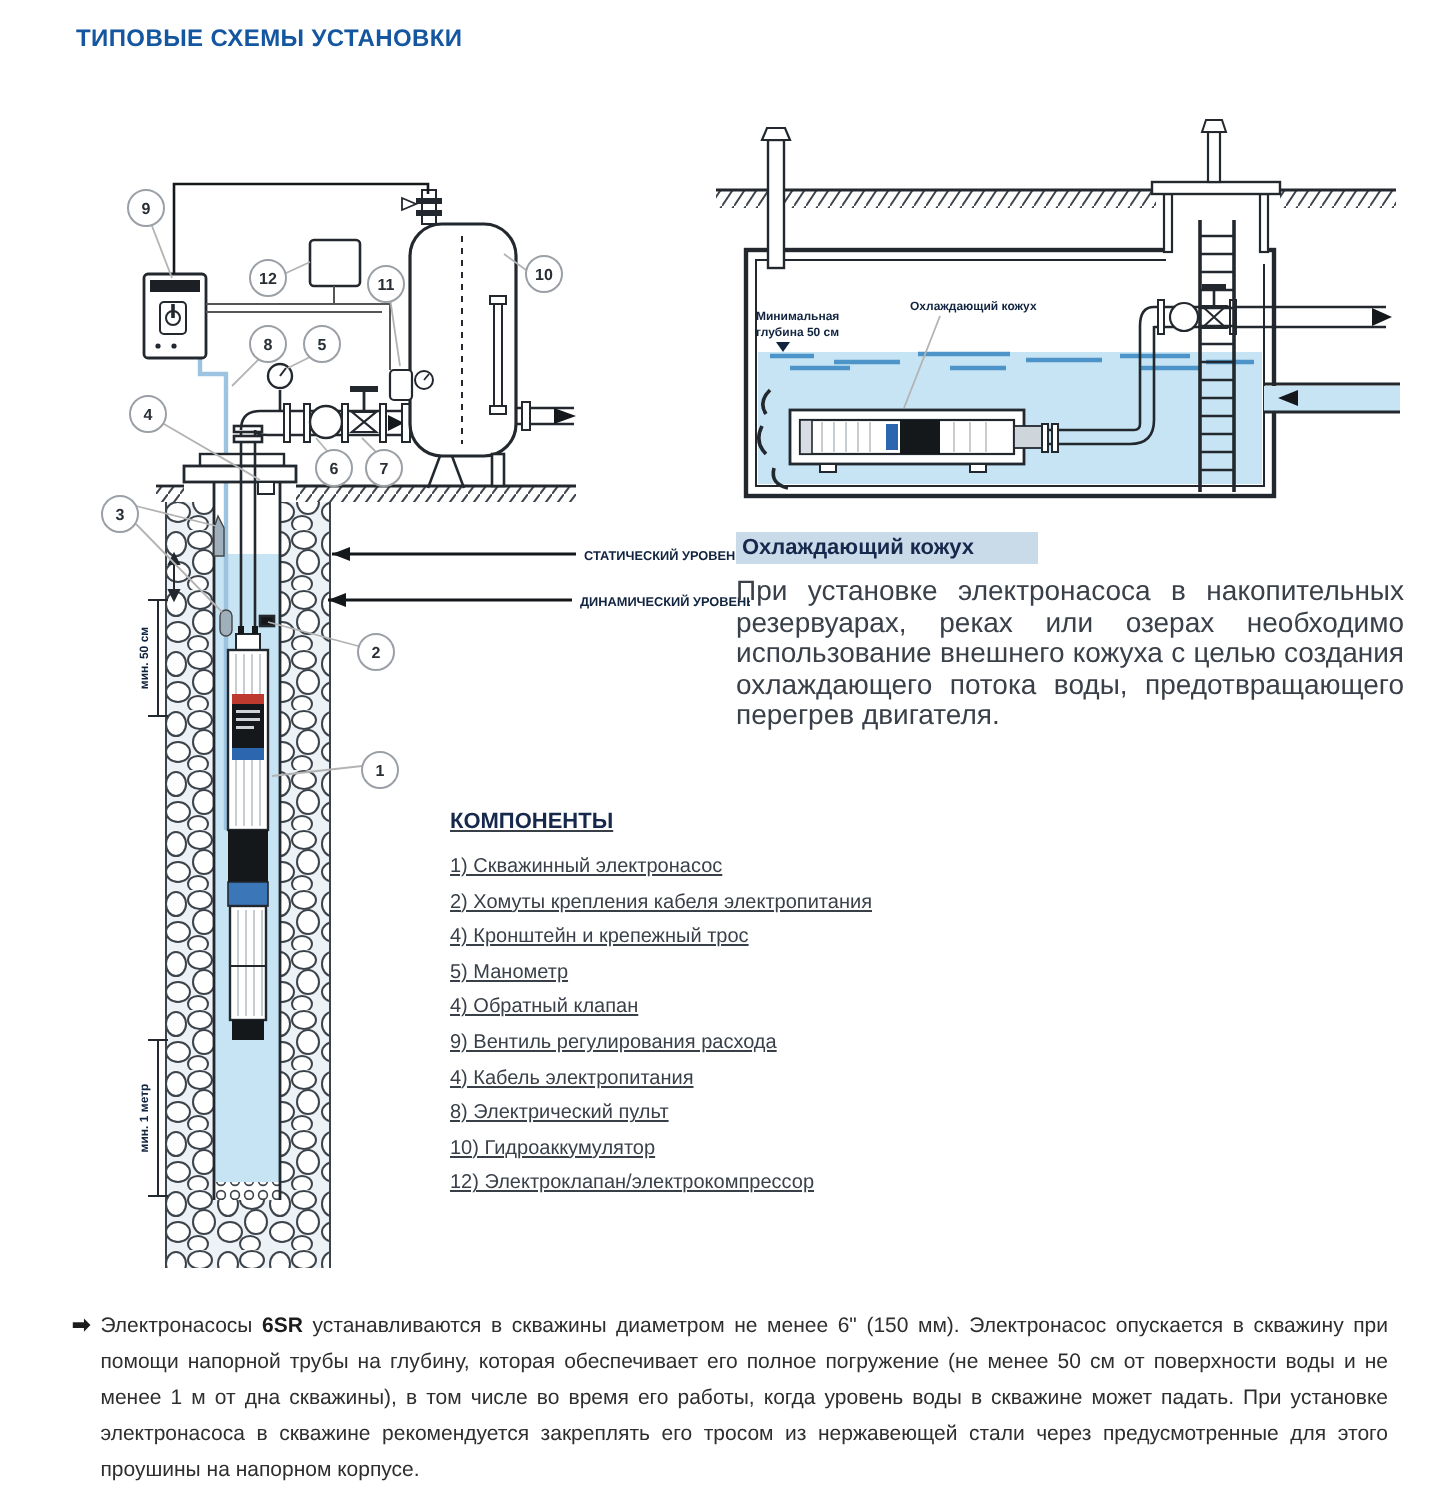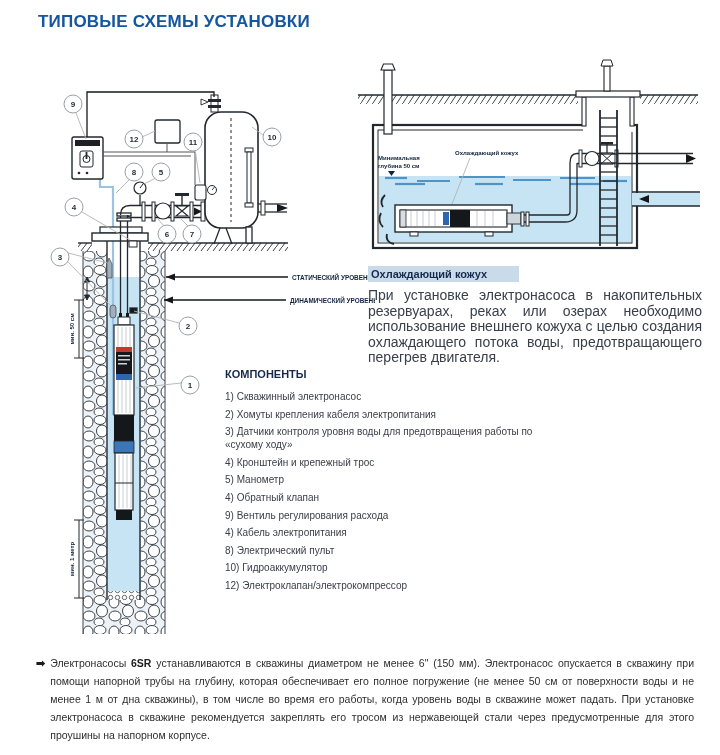--- a/index.html
+++ b/index.html
@@ -1,25 +1,25 @@
 <!DOCTYPE html>
 <html><head>
 <meta charset="utf-8">
 <style>
   html,body{margin:0;padding:0;background:#fff;}
   .page{position:relative;width:720px;height:755px;background:#fff;overflow:hidden;
         font-family:"Liberation Sans",sans-serif;color:#383f47;}
-  .title{position:absolute;left:38px;top:12px;font-size:17px;font-weight:bold;
+  .title{position:absolute;left:38px;top:12px;font-size:12px;font-weight:bold;
          color:#1456A0;letter-spacing:.2px;}
   svg text{font-family:"Liberation Sans",sans-serif;}
   .cooling{position:absolute;left:368px;top:264px;width:334px;}
   .cooling-head{display:inline-block;background:#C9DBE9;color:#16294C;font-weight:bold;
          font-size:11px;padding:2px 8px 2px 3px;min-width:140px;}
   .cooling-body{margin-top:6px;font-size:14px;line-height:15.5px;text-align:justify;color:#3a4049;}
-  .components{position:absolute;left:225px;top:368px;width:314px;}
+  .components{position:absolute;left:225px;top:405px;width:314px;text-decoration:underline;}
   .components-head{font-size:11px;font-weight:bold;color:#16294C;margin-bottom:10px;}
   .comp-item{font-size:10px;line-height:13px;color:#3a4049;margin-bottom:4.6px;}
   .footnote{position:absolute;left:36px;top:654px;width:658px;display:flex;}
   .fn-marker{font-size:11px;font-weight:bold;color:#1c1c1c;margin-right:5px;line-height:18px;}
   .fn-text{font-size:10.5px;line-height:18px;text-align:justify;color:#2e2e2e;}
   .fn-text b{font-weight:bold;color:#1c1c1c;}
   .callout circle{fill:#fff;stroke:#9aa0a6;stroke-width:1;}
   .callout text{font-size:8px;font-weight:bold;fill:#2a2f36;text-anchor:middle;}
   .leader{stroke:#b3b3b3;stroke-width:.9;fill:none;}
   .lvl{font-size:6.4px;font-weight:bold;fill:#10233f;}
@@ -418,21 +418,20 @@
 
   <div class="cooling">
     <div class="cooling-head">Охлаждающий кожух</div>
     <div class="cooling-body">При установке электронасоса в накопительных резервуарах, реках или озерах необходимо использование внешнего кожуха с целью создания охлаждающего потока воды, предотвращающего перегрев двигателя.</div>
   </div>
 
   <div class="components">
     <div class="components-head">КОМПОНЕНТЫ</div>
     <div class="comp-item">1) Скважинный электронасос</div>
     <div class="comp-item">2) Хомуты крепления кабеля электропитания</div>
-    <div class="comp-item">3) Датчики контроля уровня воды для предотвращения работы по «сухому ходу»</div>
     <div class="comp-item">4) Кронштейн и крепежный трос</div>
     <div class="comp-item">5) Манометр</div>
     <div class="comp-item">4) Обратный клапан</div>
     <div class="comp-item">9) Вентиль регулирования расхода</div>
     <div class="comp-item">4) Кабель электропитания</div>
     <div class="comp-item">8) Электрический пульт</div>
     <div class="comp-item">10) Гидроаккумулятор</div>
     <div class="comp-item">12) Электроклапан/электрокомпрессор</div>
   </div>
 

